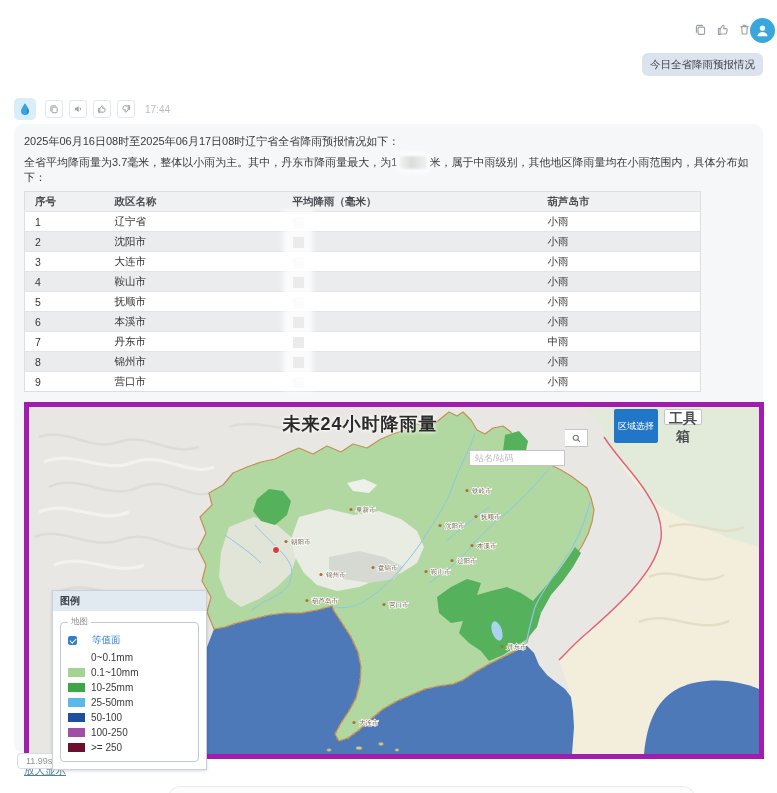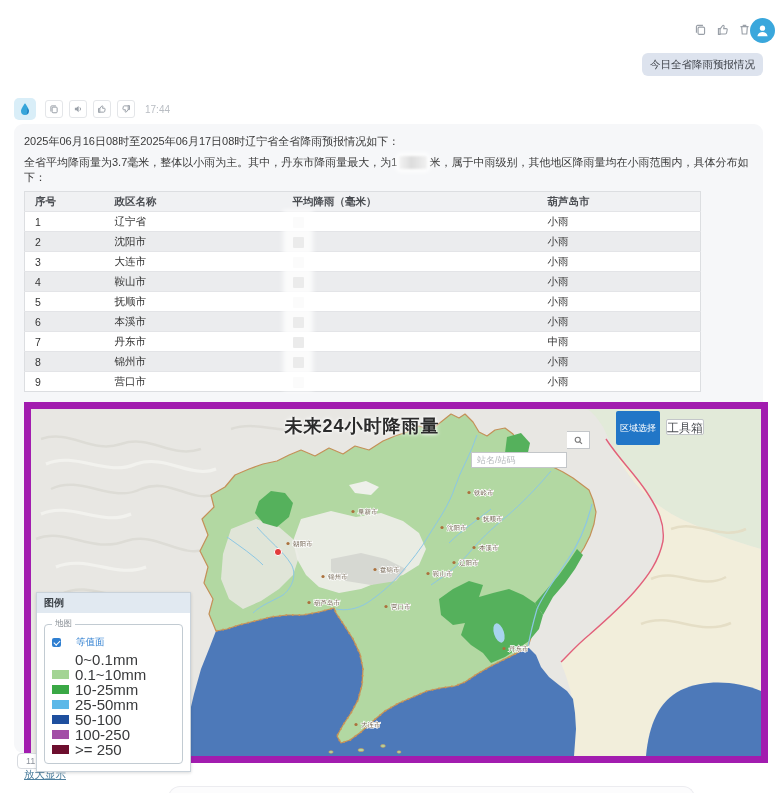--- a/index.html
+++ b/index.html
@@ -52,50 +52,50 @@
   table.rain th { color:#4a4d52; font-weight:bold; background:#f0f1f3; border-top:none; }
   table.rain tbody tr:nth-child(even) td { background:#ebecee; }
   table.rain tbody tr:nth-child(odd) td { background:#ffffff; }
   .redact { display:inline-block; width:11px; height:11px; vertical-align:middle; border-radius:1px;
     background:#a2a2a2; filter:blur(.7px); }
   .redact.faint { background:#d9d9d9; opacity:.45; }
   .smear { position:absolute; left:259px; top:19px; width:30px; bottom:1px;
     background:rgba(255,255,255,.78); filter:blur(2.5px); pointer-events:none; }
   
   .map-wrap { position:relative; width:730px; height:347px; margin-top:10px;
-    border:7px solid #a21caf; box-sizing:content-box; background:#14b8a6; }
+    border:5px solid #a21caf; box-sizing:content-box; background:#14b8a6; }
   .map-wrap > svg { position:absolute; left:0; top:0; }
   .map-title-box { position:absolute; left:181px; top:5px; width:300px; text-align:center; z-index:3; pointer-events:none; }
   .map-title { font-size:18px; font-weight:bold; color:#2b2b2b; letter-spacing:1px; text-shadow:0 0 3px #fff,0 0 5px #fff; }
   .map-subtitle { font-size:9.5px; color:#474747; margin-top:2px; text-shadow:0 0 3px #fff; }
   .map-search { position:absolute; left:440px; top:3px; z-index:4; display:flex; align-items:center; }
   .map-search input { width:84px; height:14px; border:1px solid #c3c6c9; background:#fff; font-size:9px;
     padding:0 5px; color:#444; outline:none;margin-top:40px; }
   .map-search input::placeholder { color:#b6babe; }
   .search-btn { width:22px; height:16px; border:1px solid #c3c6c9; border-left:none; background:#fff;
     display:flex; align-items:center; justify-content:center; cursor:pointer; color:#777; }
   .btn-region { position:absolute; left:585px; top:2px; z-index:4; width:44px; height:34px; background:#2176c7;
     color:#fff; font-size:9px; border:none; border-radius:2px; cursor:pointer; padding:0; line-height:16px; text-align:center;}
-  .btn-toolbox { position:absolute; left:635px; top:10px; z-index:4; width:38px; height:16px; background:#fff;
-    color:#4a4d52; font-size:12px; border:1px solid #c3c6c9; border-radius:2px; cursor:pointer; padding:0; box-sizing:border-box;}
-  
-  .legend { position:absolute; left:5px; top:183px; width:153px; z-index:5; background:#fff;
+  .btn-toolbox { position:absolute; left:635px; top:2px; z-index:4; width:38px; height:16px; background:#fff;
+    color:#4a4d52; font-size:14px; border:1px solid #c3c6c9; border-radius:2px; cursor:pointer; padding:0; box-sizing:border-box;font-weight:bold;}
+  
+  .legend { position:absolute; left:23px; top:183px; width:153px; z-index:5; background:#fff;
     border:1px solid #c9d2da; box-shadow:0 1px 3px rgba(0,0,0,.15); }
   .legend-head { background:#e1e9f1; font-size:10px; font-weight:bold; color:#3c4248; padding:3px 7px; }
   .legend-body { padding:5px 7px 7px 7px; }
   .legend fieldset { margin:0; border:1px solid #c2cbd2; border-radius:4px; padding:2px 7px 6px 7px; }
   .legend fieldset legend { font-size:8.5px; color:#8a9097; padding:0 3px; }
   .layer-row { display:flex; align-items:center; gap:15px; margin:4px 0 3px 0; cursor:pointer;text-align:right; }
   .checkbox { width:9px; height:9px; background:#2f7fd1; border-radius:2px; position:relative; }
   .checkbox::after { content:""; position:absolute; left:2.5px; top:0.5px; width:2.5px; height:5px;
     border:solid #fff; border-width:0 1.5px 1.5px 0; transform:rotate(45deg); }
   .layer-label { font-size:9.5px; color:#2f7fd1; }
   .lg-row { display:flex; align-items:center; height:15px; }
   .lg-swatch { width:17px; height:9px; margin-right:6px; flex:none; }
-  .lg-label { font-size:15px; color:#38393b; }
+  .lg-label { font-size:10px; color:#38393b; }
   .city-label { font-size:6.5px; fill:#6e604d; paint-order:stroke; stroke:#ffffff; stroke-width:1.4px;
     font-family:"Liberation Sans","DejaVu Sans",sans-serif; }
   .city-dot { fill:#ab713d; }
   
   .zoom-link { display:inline-block; margin-top:5px; font-size:10.5px; color:#4d7f9e;
     text-decoration:underline; cursor:pointer; }
   .duration-badge { position:absolute; left:17px; top:753px; background:#fff; border:1px solid #d8dbe0;
     border-radius:4px; font-size:9px; color:#8d939c; padding:2px 8px; }
   .chat-input-hint { position:absolute; left:168px; top:786px; width:525px; height:12px;
     border:1px solid #ececf0; border-bottom:none; border-radius:12px 12px 0 0; background:#fcfcfd; }

